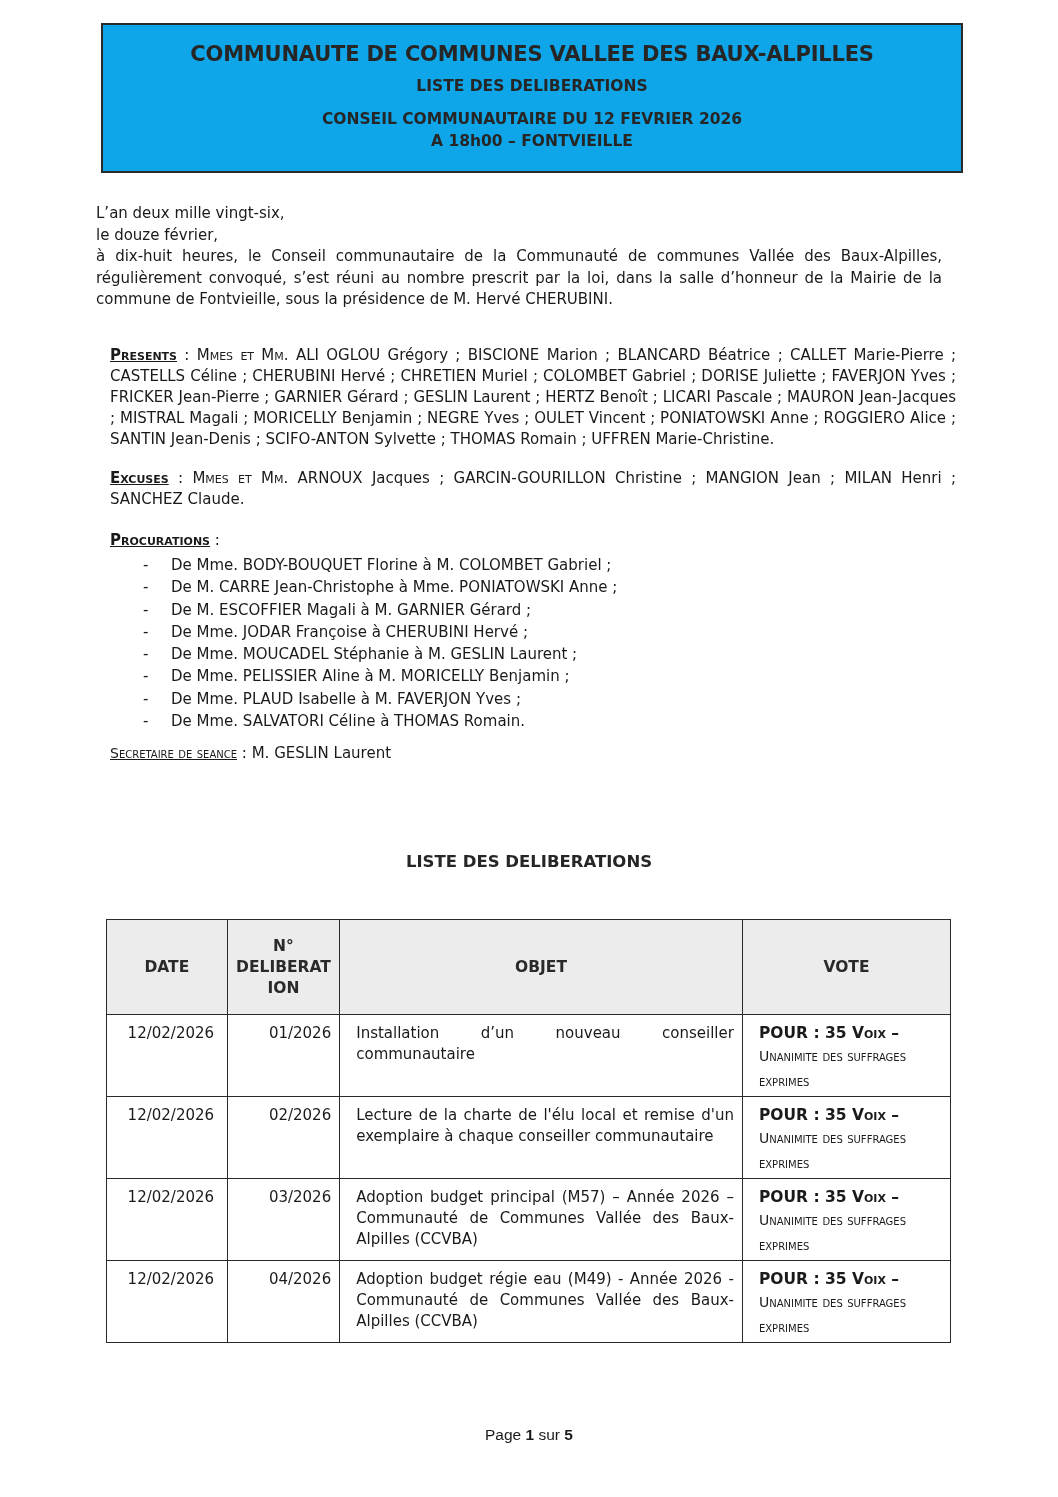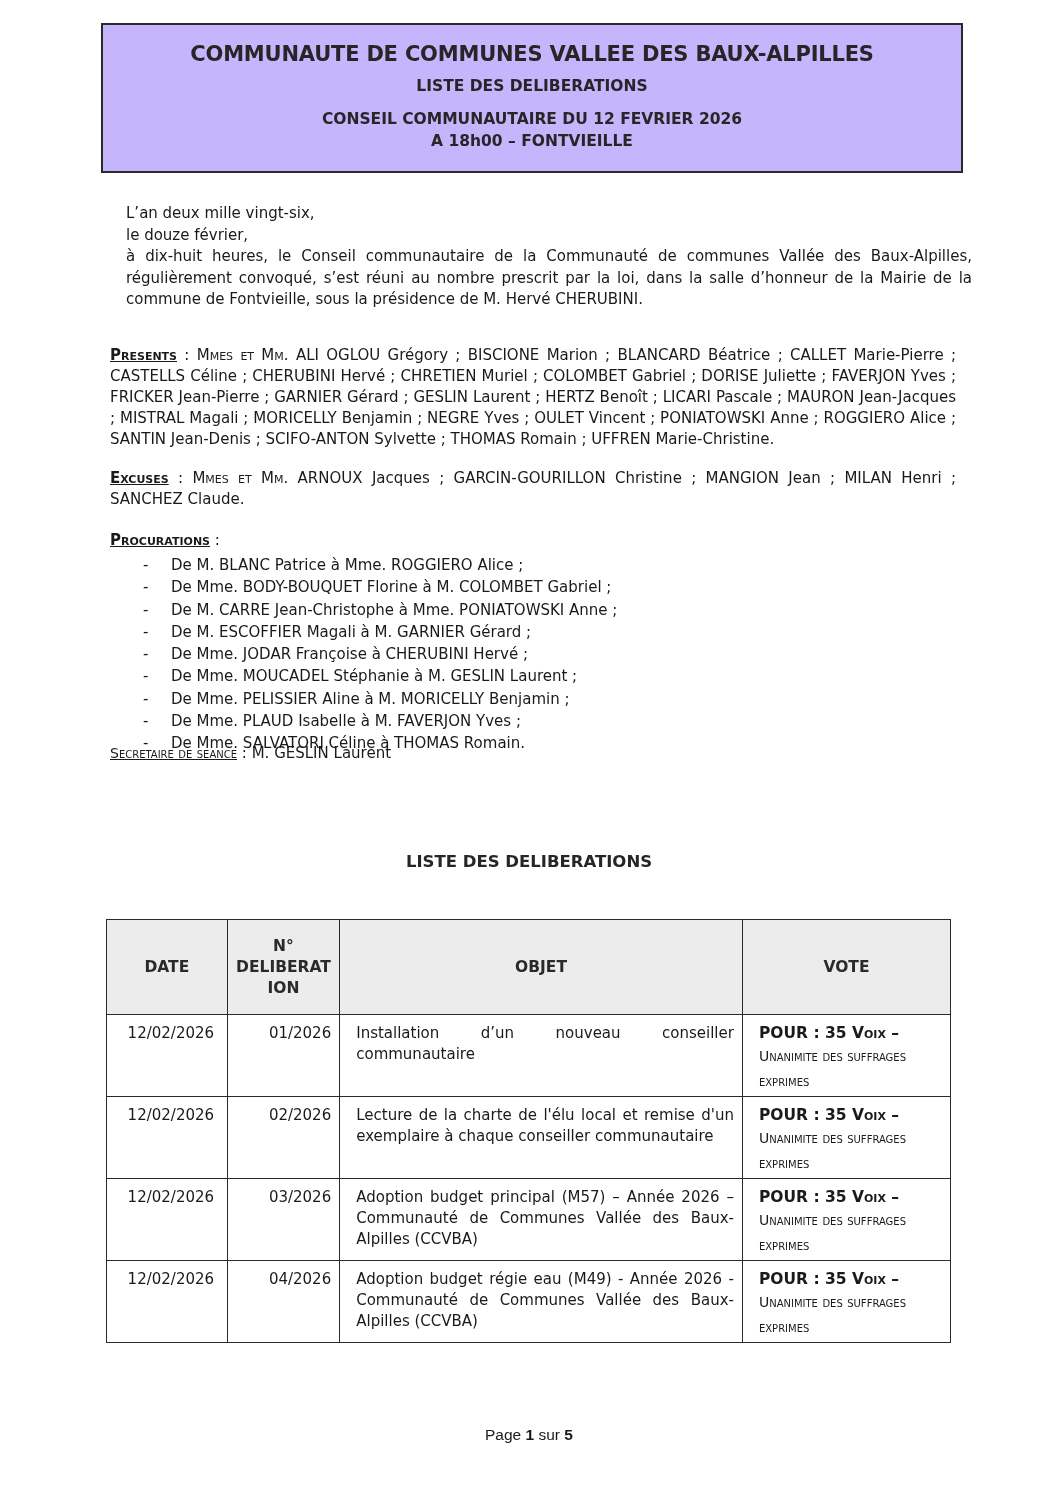--- a/index.html
+++ b/index.html
@@ -1,25 +1,25 @@
 <!DOCTYPE html>
 <html><head>
 <meta charset="utf-8">
 <style>
   html, body { margin: 0; padding: 0; background: #ffffff; }
   body { width: 1058px; height: 1497px; position: relative; font-family: "DejaVu Sans", sans-serif; color: #1a1a1a; overflow: hidden; }
   .header-box {
     position: absolute; left: 101px; top: 23px; width: 862px; height: 150px;
-    background: #c4b5fd; border: 2px solid #2a2a2a; box-sizing: border-box;
+    background: #0ea5e9; border: 2px solid #2a2a2a; box-sizing: border-box;
     text-align: center;
   }
   .h1 { font-weight: bold; font-size: 21px; margin-top: 17px; letter-spacing: -0.2px; color: #262626; }
   .h2 { font-weight: bold; font-size: 15.5px; margin-top: 11px; color: #262626; }
   .h3 { font-weight: bold; font-size: 15.5px; margin-top: 13px; color: #262626; line-height: 22px; }
-  .intro { position: absolute; left: 126px; top: 203px; width: 846px; font-size: 15px; line-height: 21.5px; }
+  .intro { position: absolute; left: 96px; top: 203px; width: 846px; font-size: 15px; line-height: 21.5px; }
   .intro p { margin: 0; }
   .justify { text-align: justify; }
   .sc-label { font-variant: small-caps; font-weight: bold; text-decoration: underline; }
   .sc { font-variant: small-caps; }
   .block { position: absolute; left: 110px; width: 846px; font-size: 15px; line-height: 21px; text-align: justify; }
   .presents { top: 345px; }
   .excuses { top: 468px; }
   .procurations-title { position: absolute; left: 110px; top: 531px; font-size: 15px; }
   .proc-list { position: absolute; left: 140px; top: 554px; font-size: 15px; line-height: 22.3px; margin: 0; padding: 0; list-style: none; }
   .proc-list li { position: relative; padding-left: 31px; }
@@ -67,21 +67,20 @@
 </div>
 
 <div class="block excuses">
   <span class="sc-label">Excuses</span><span> : </span><span class="sc">Mmes et Mm.</span> <span>ARNOUX Jacques ; GARCIN-GOURILLON Christine ; MANGION Jean ; MILAN Henri ; SANCHEZ Claude.</span>
 </div>
 
 <div class="procurations-title">
   <span class="sc-label">Procurations</span><span> :</span>
 </div>
 <ul class="proc-list">
-  <li>De M. BLANC Patrice à Mme. ROGGIERO Alice ;</li>
   <li>De Mme. BODY-BOUQUET Florine à M. COLOMBET Gabriel ;</li>
   <li>De M. CARRE Jean-Christophe à Mme. PONIATOWSKI Anne ;</li>
   <li>De M. ESCOFFIER Magali à M. GARNIER Gérard ;</li>
   <li>De Mme. JODAR Françoise à CHERUBINI Hervé ;</li>
   <li>De Mme. MOUCADEL Stéphanie à M. GESLIN Laurent ;</li>
   <li>De Mme. PELISSIER Aline à M. MORICELLY Benjamin ;</li>
   <li>De Mme. PLAUD Isabelle à M. FAVERJON Yves ;</li>
   <li>De Mme. SALVATORI Céline à THOMAS Romain.</li>
 </ul>
 

